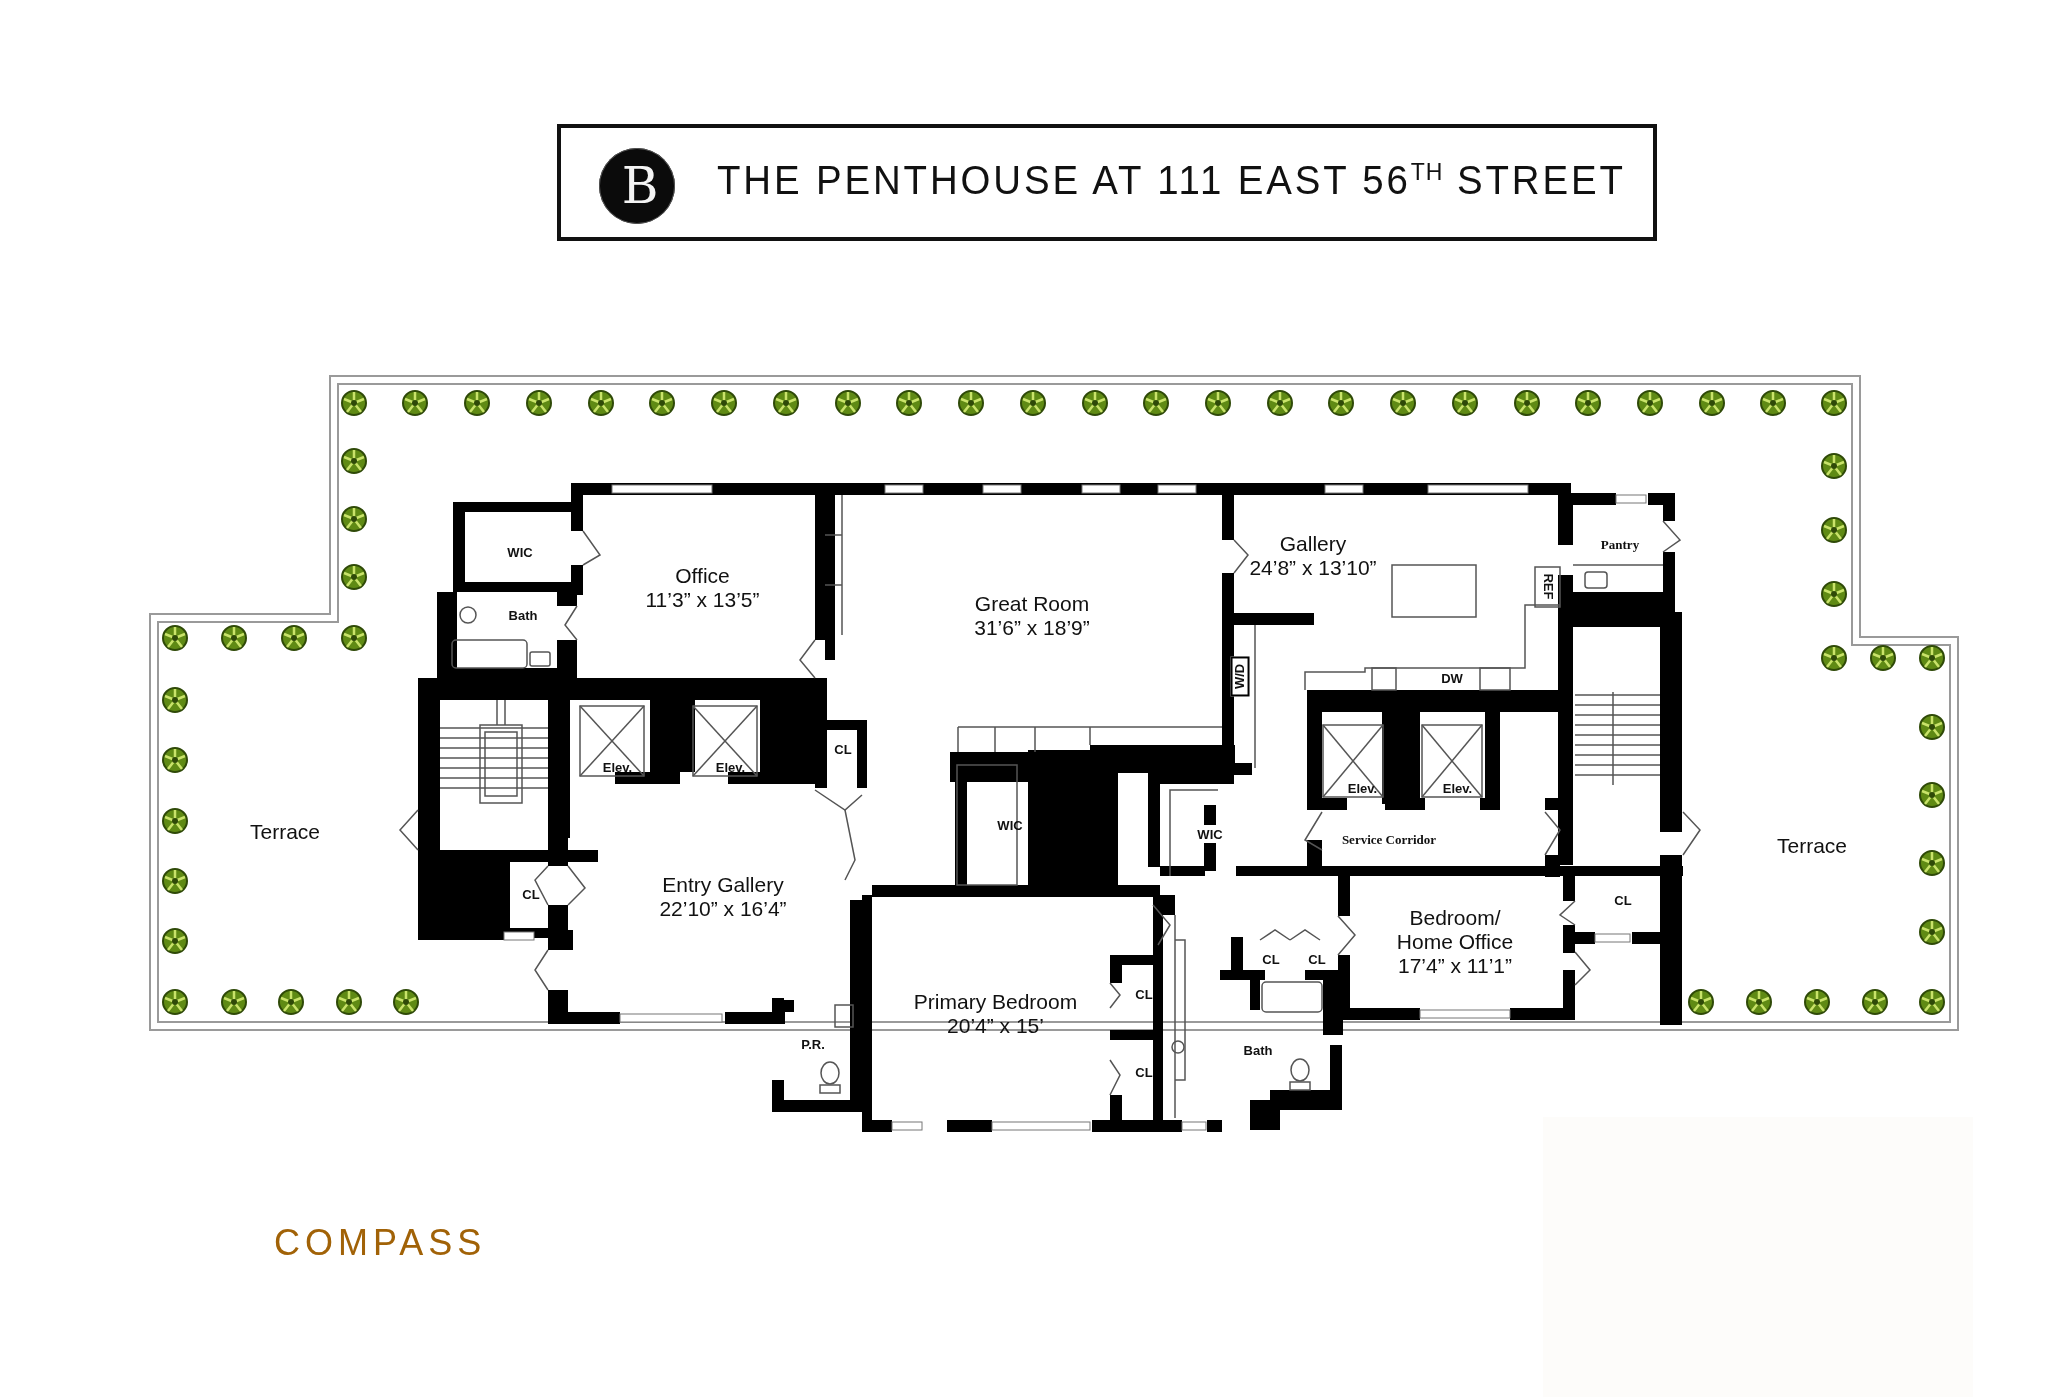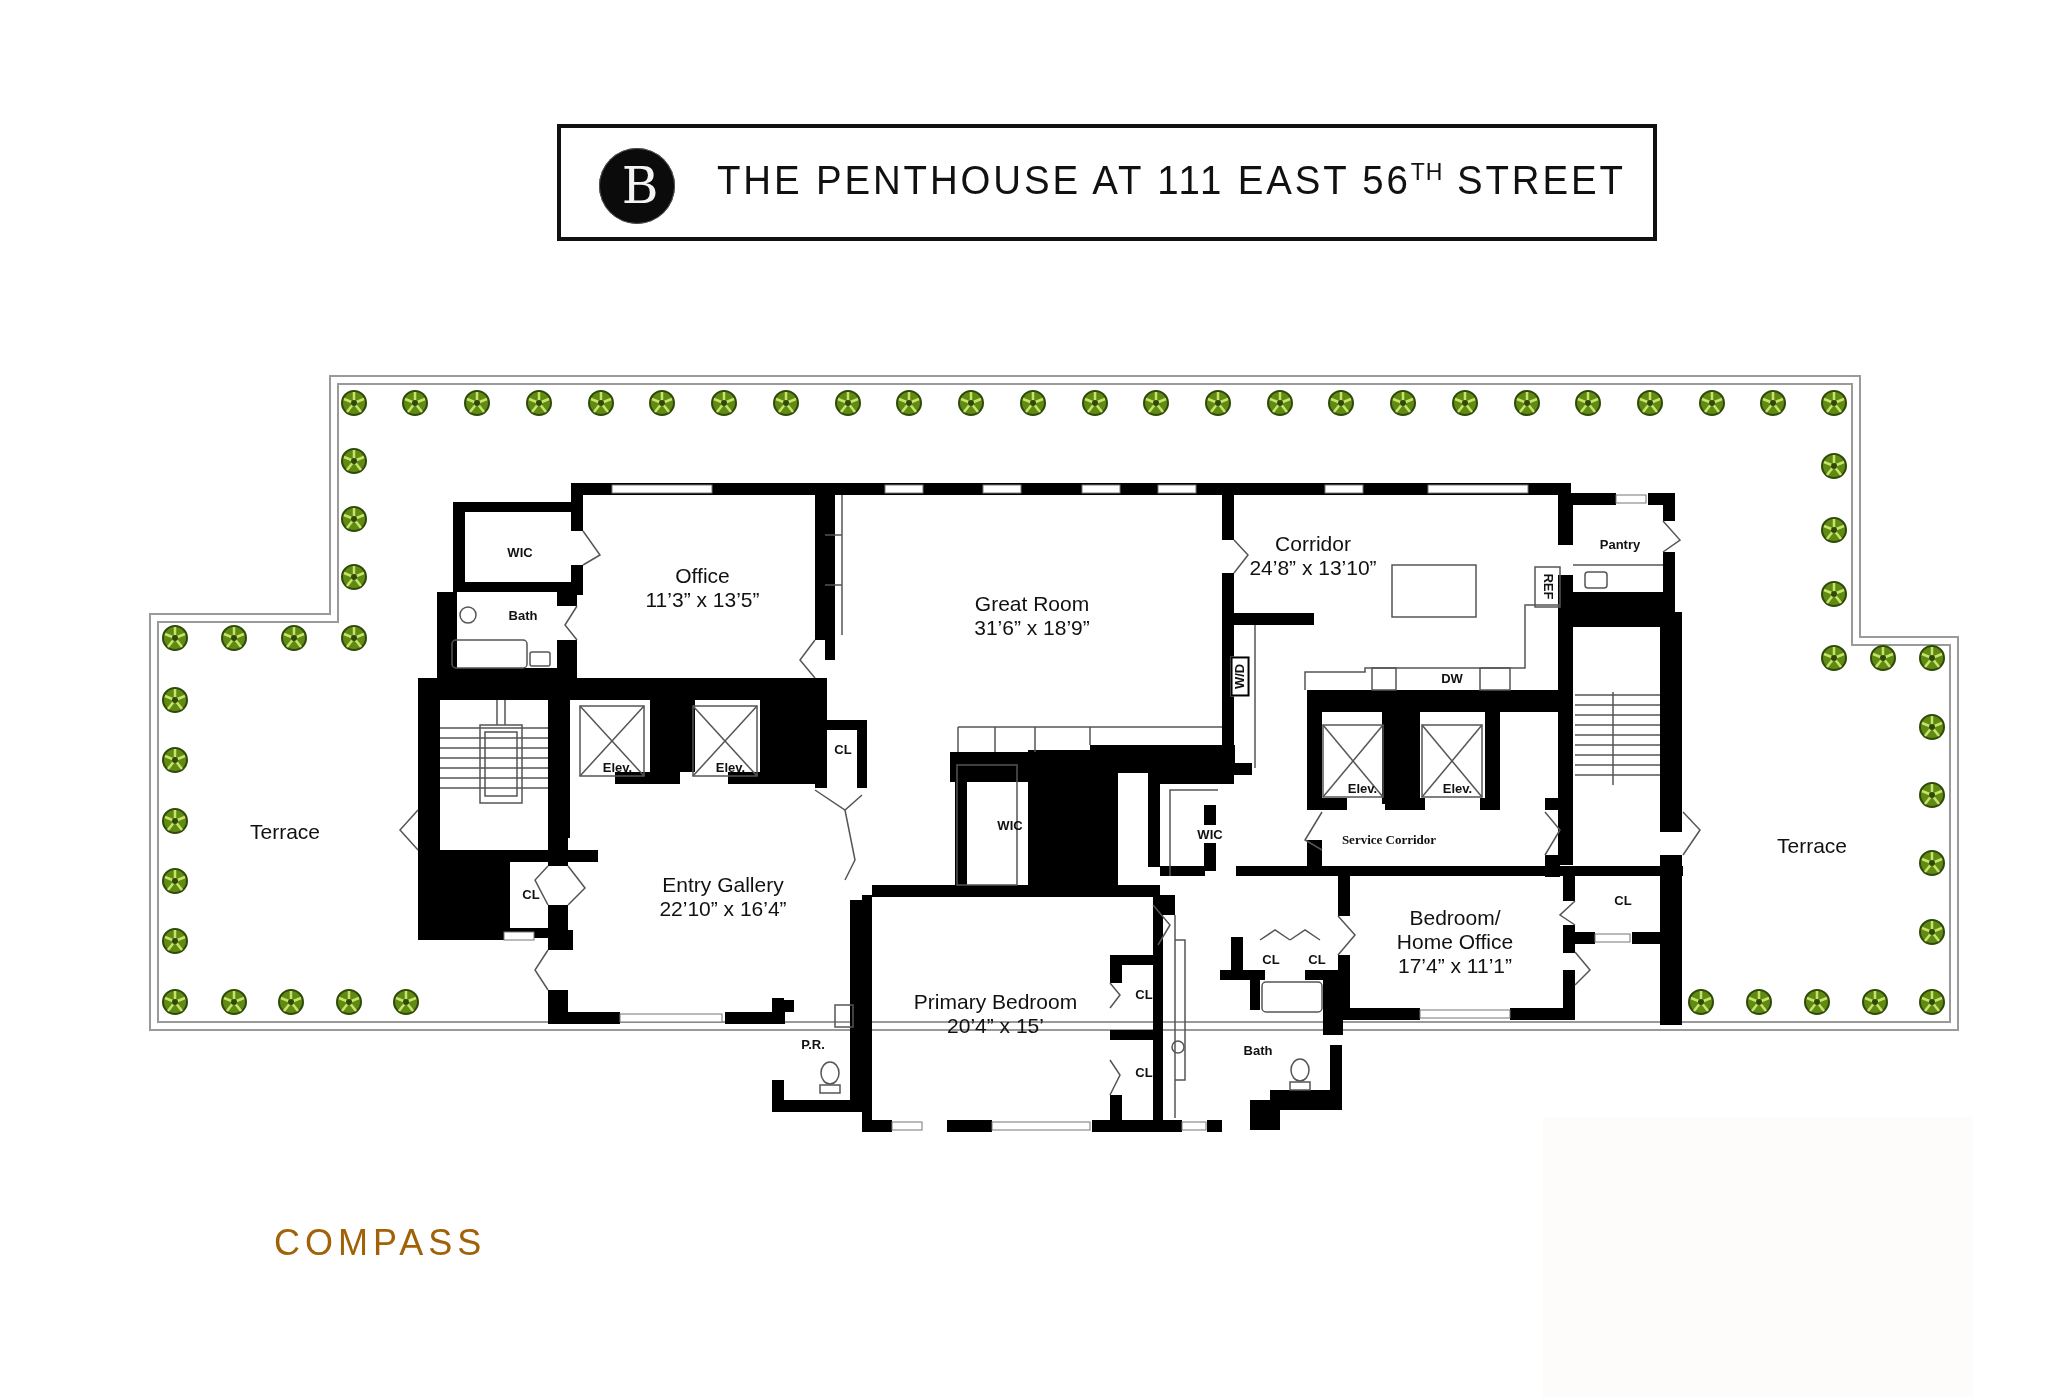--- a/index.html
+++ b/index.html
@@ -356,21 +356,21 @@
     <path d="M1338,916 L1355,935 L1338,955"></path>
     <path d="M1260,940 L1275,930 L1290,940 M1290,940 L1305,930 L1320,940"></path>
   </g>
 </svg>
 
 <div class="lbl lbl-lg" style="left:922px; top:592px; width:220px;">
   <div>Great Room</div>
   <div>31’6” x 18’9”</div>
 </div>
 <div class="lbl lbl-lg" style="left:1228px; top:532px; width:170px;">
-  <div>Corridor</div>
+  <div>Gallery</div>
   <div>24’8” x 13’10”</div>
 </div>
 <div class="lbl lbl-lg" style="left:620px; top:564px; width:165px;">
   <div>Office</div>
   <div>11’3” x 13’5”</div>
 </div>
 <div class="lbl lbl-lg" style="left:628px; top:873px; width:190px;">
   <div>Entry Gallery</div>
   <div>22’10” x 16’4”</div>
 </div>
@@ -400,21 +400,21 @@
 <div class="lbl lbl-sm" style="left:516px; top:888px; width:30px;">CL</div>
 <div class="lbl lbl-sm" style="left:1608px; top:894px; width:30px;">CL</div>
 <div class="lbl lbl-sm" style="left:1129px; top:988px; width:30px;">CL</div>
 <div class="lbl lbl-sm" style="left:1129px; top:1066px; width:30px;">CL</div>
 <div class="lbl lbl-sm" style="left:1256px; top:953px; width:30px;">CL</div>
 <div class="lbl lbl-sm" style="left:1302px; top:953px; width:30px;">CL</div>
 <div class="lbl lbl-sm" style="left:990px; top:819px; width:40px;">WIC</div>
 <div class="lbl lbl-sm" style="left:1190px; top:828px; width:40px;">WIC</div>
 <div class="lbl lbl-sm" style="left:1238px; top:1044px; width:40px;">Bath</div>
 <div class="lbl lbl-sm" style="left:795px; top:1038px; width:36px;">P.R.</div>
-<div class="lbl lbl-sm" style="left:1592px; top:538px; width:56px;">Pantry</div>
+<div class="lbl lbl-sm" style="left:1592px; top:538px; width:56px;font-family:Liberation Serif, serif;">Pantry</div>
 <div class="lbl lbl-sm" style="left:1532px; top:579px; width:32px; transform:rotate(90deg);">REF</div>
 <div class="lbl lbl-sm" style="left:1437px; top:672px; width:30px;">DW</div>
 <div class="lbl lbl-sm" style="left:1220px; top:667px; width:36px; transform:rotate(-90deg); border:2px solid #000; background:#fff;">W/D</div>
 <div class="lbl lbl-sm" style="left:1314px; top:833px; width:150px;font-family:Liberation Serif, serif;">Service Corridor</div>
 
 <div class="compass">COMPASS</div>
 
 <div class="faint-box"></div>
 
 </body></html>

